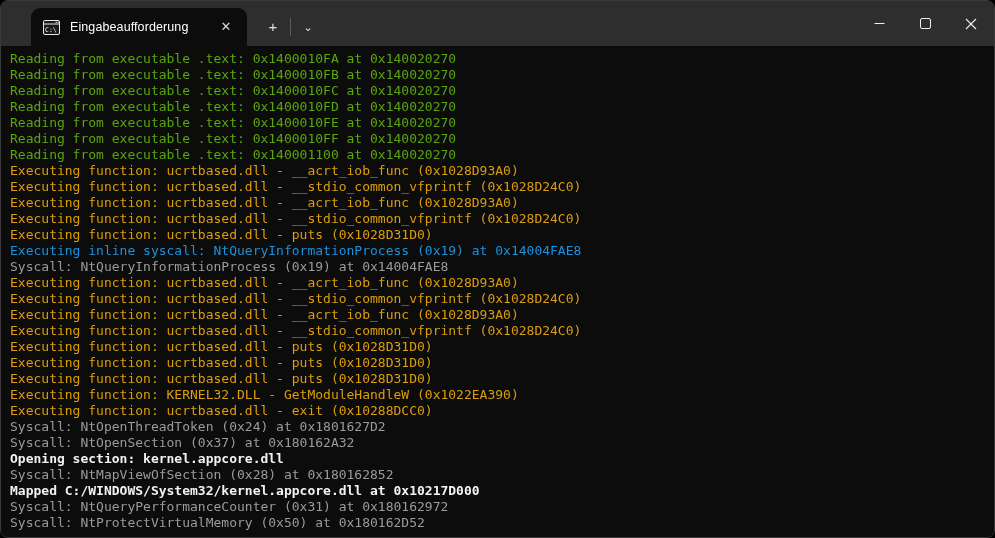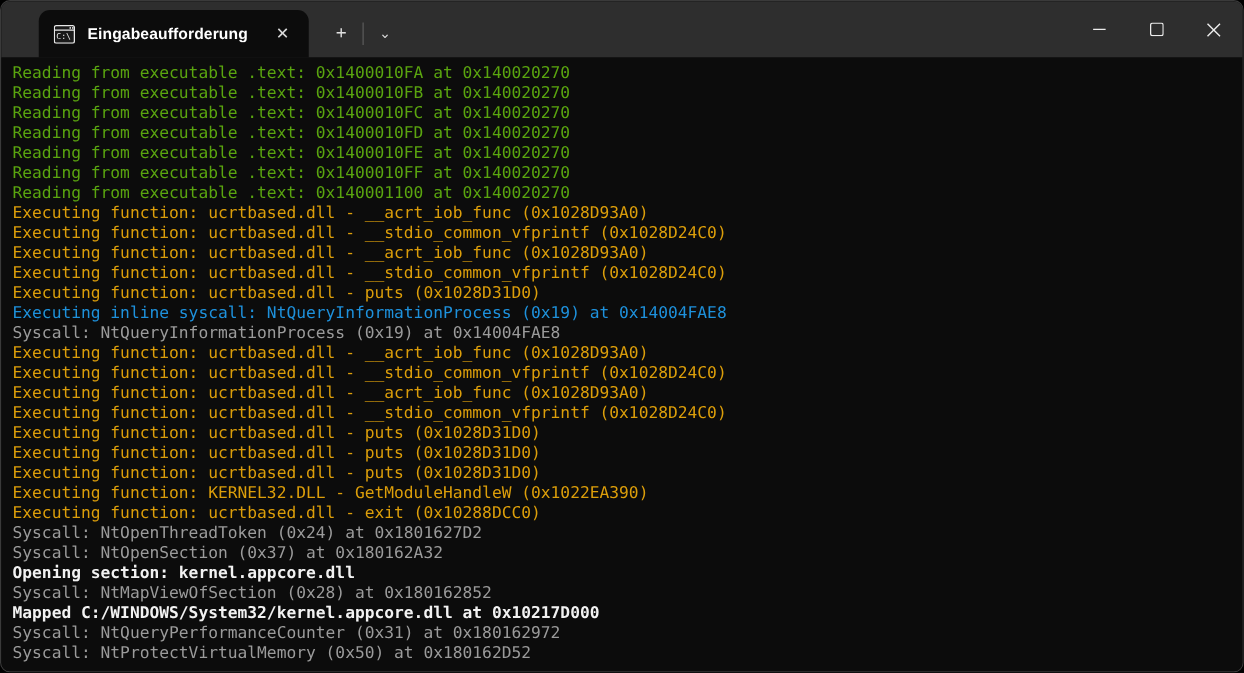--- a/index.html
+++ b/index.html
@@ -37,21 +37,21 @@
     display: flex;
     align-items: center;
     padding: 0 10px 0 12px;
     box-sizing: border-box;
     cursor: default;
   }
   .tab-icon { flex: 0 0 auto; margin-right: 10px; display: flex; }
   .tab-title {
     color: #ffffff;
     font-size: 12.5px;
-    font-weight: 700;
+    font-weight: 400;
     letter-spacing: 0.1px;
     white-space: nowrap;
     overflow: hidden;
     flex: 1 1 auto;
   }
   .tab-close {
     flex: 0 0 auto;
     color: #d8d8d8;
     font-size: 13px;
     width: 22px;

